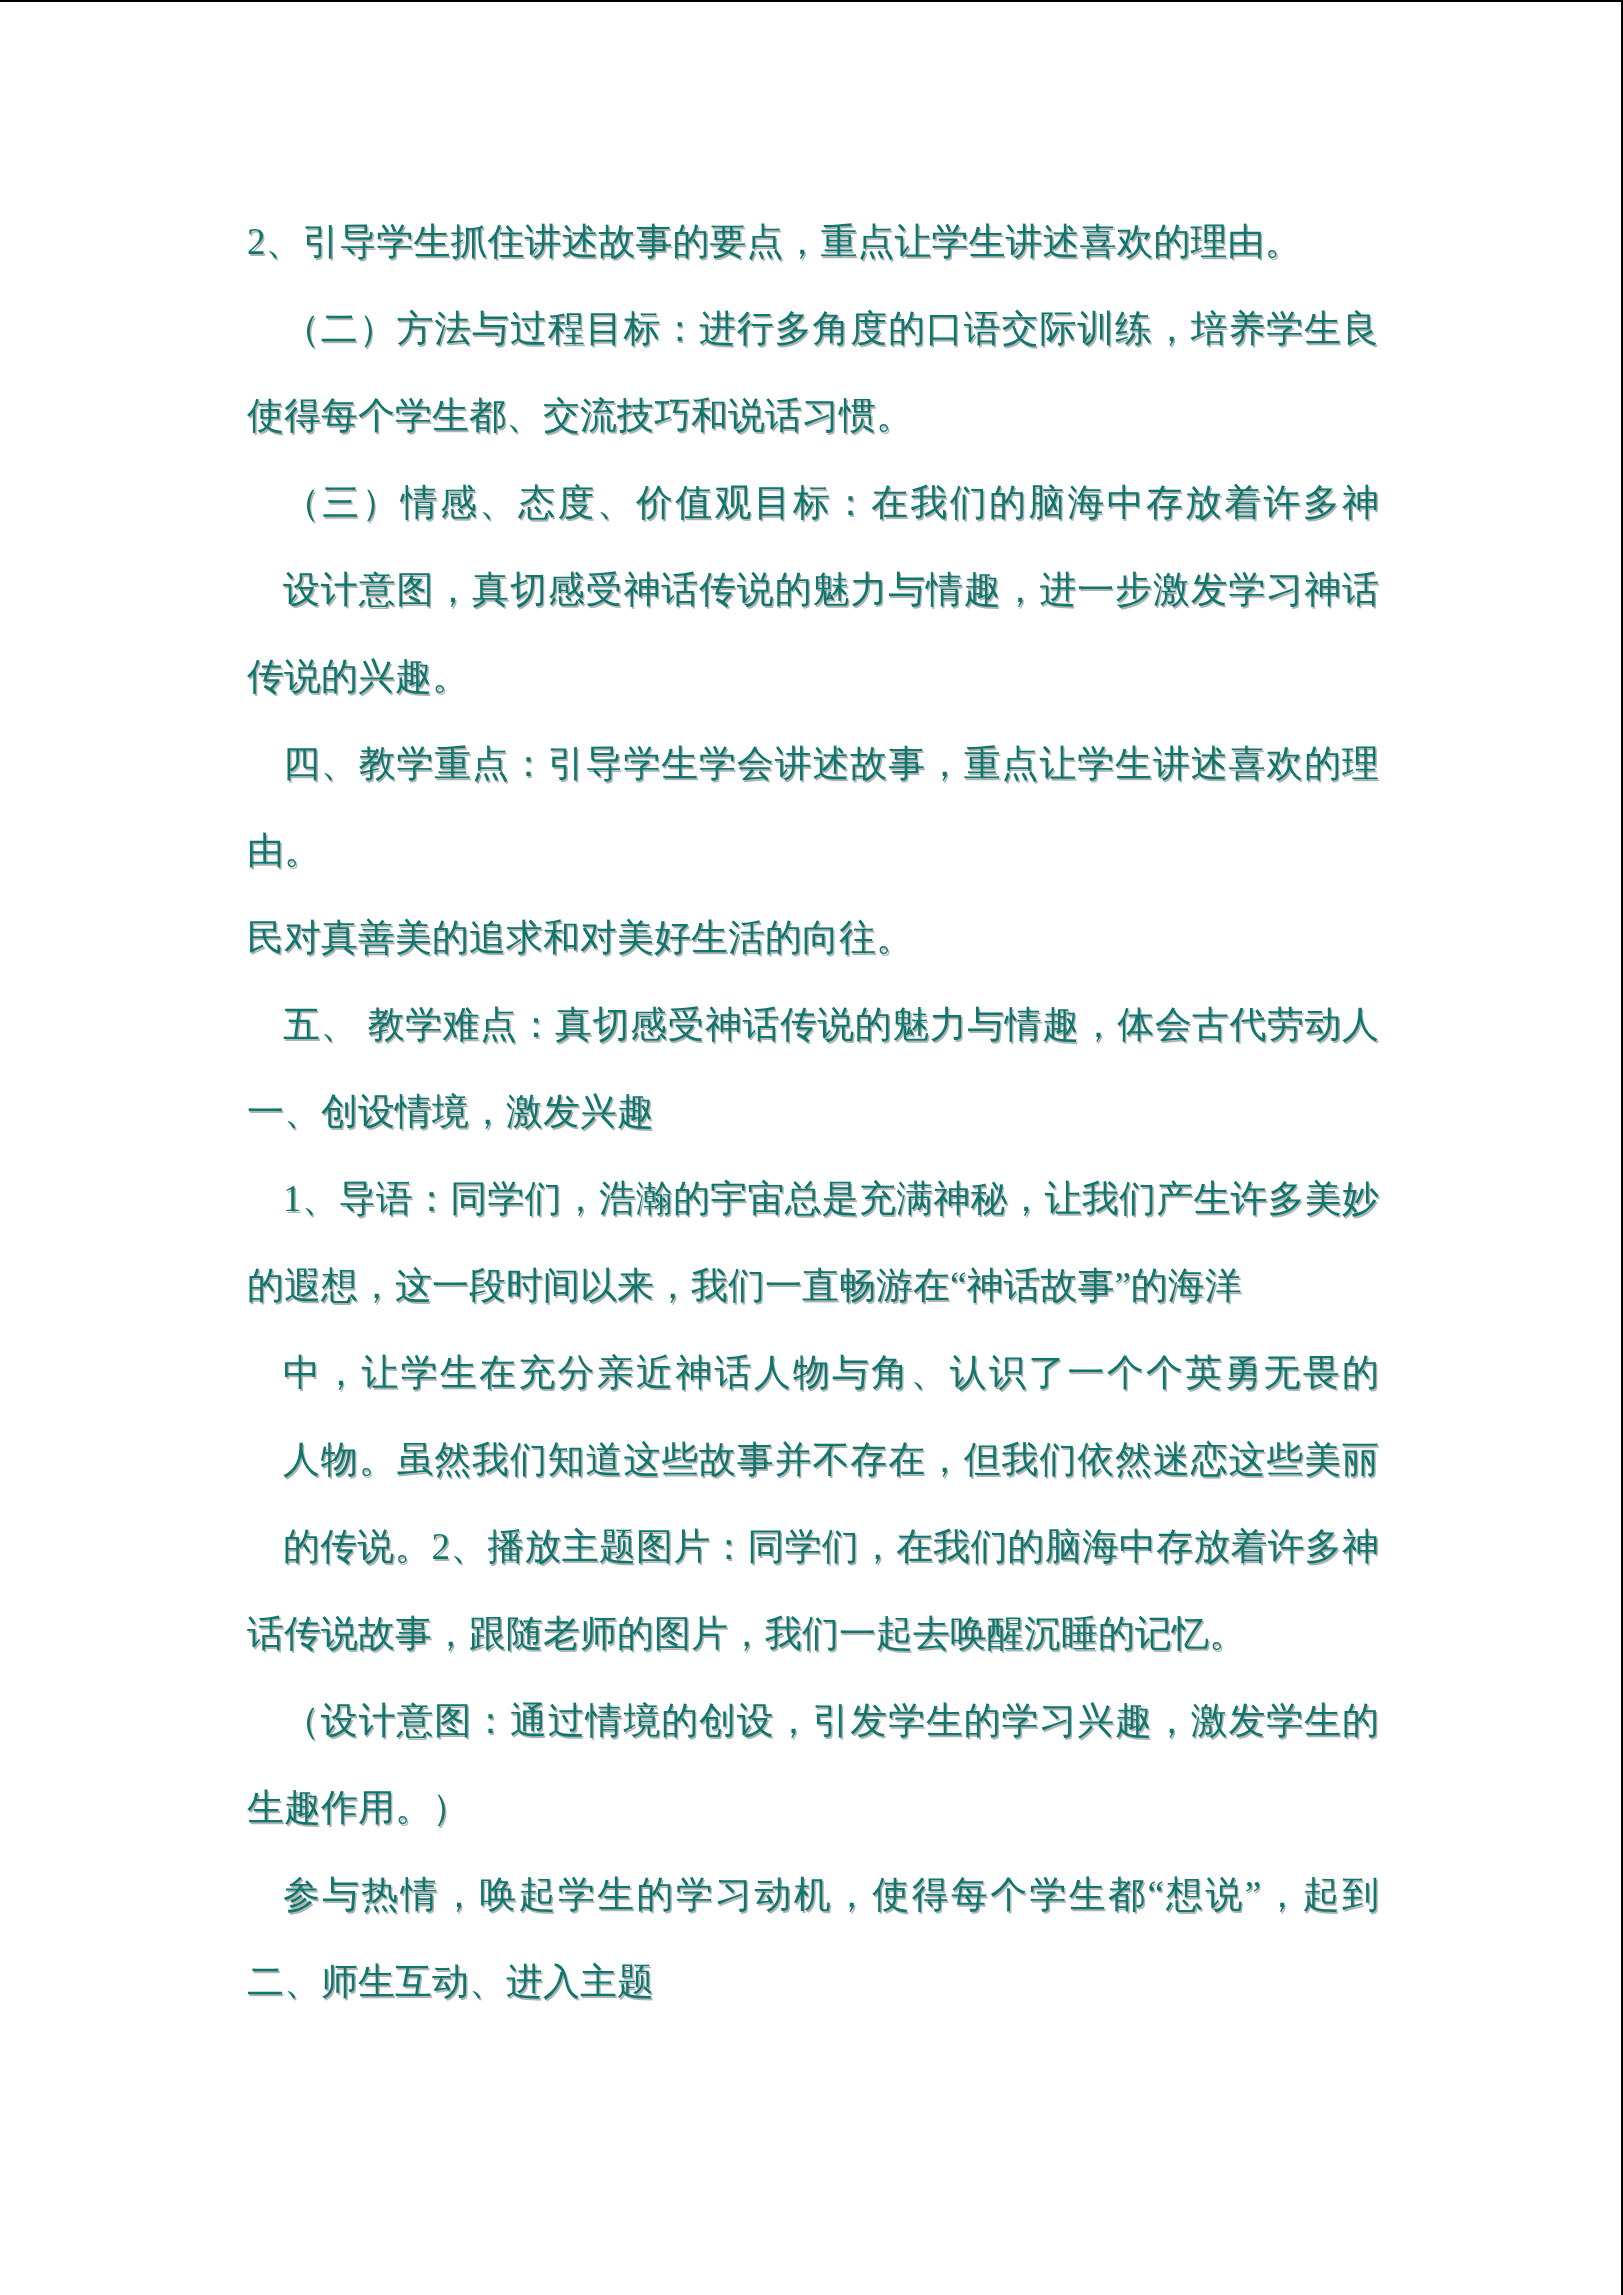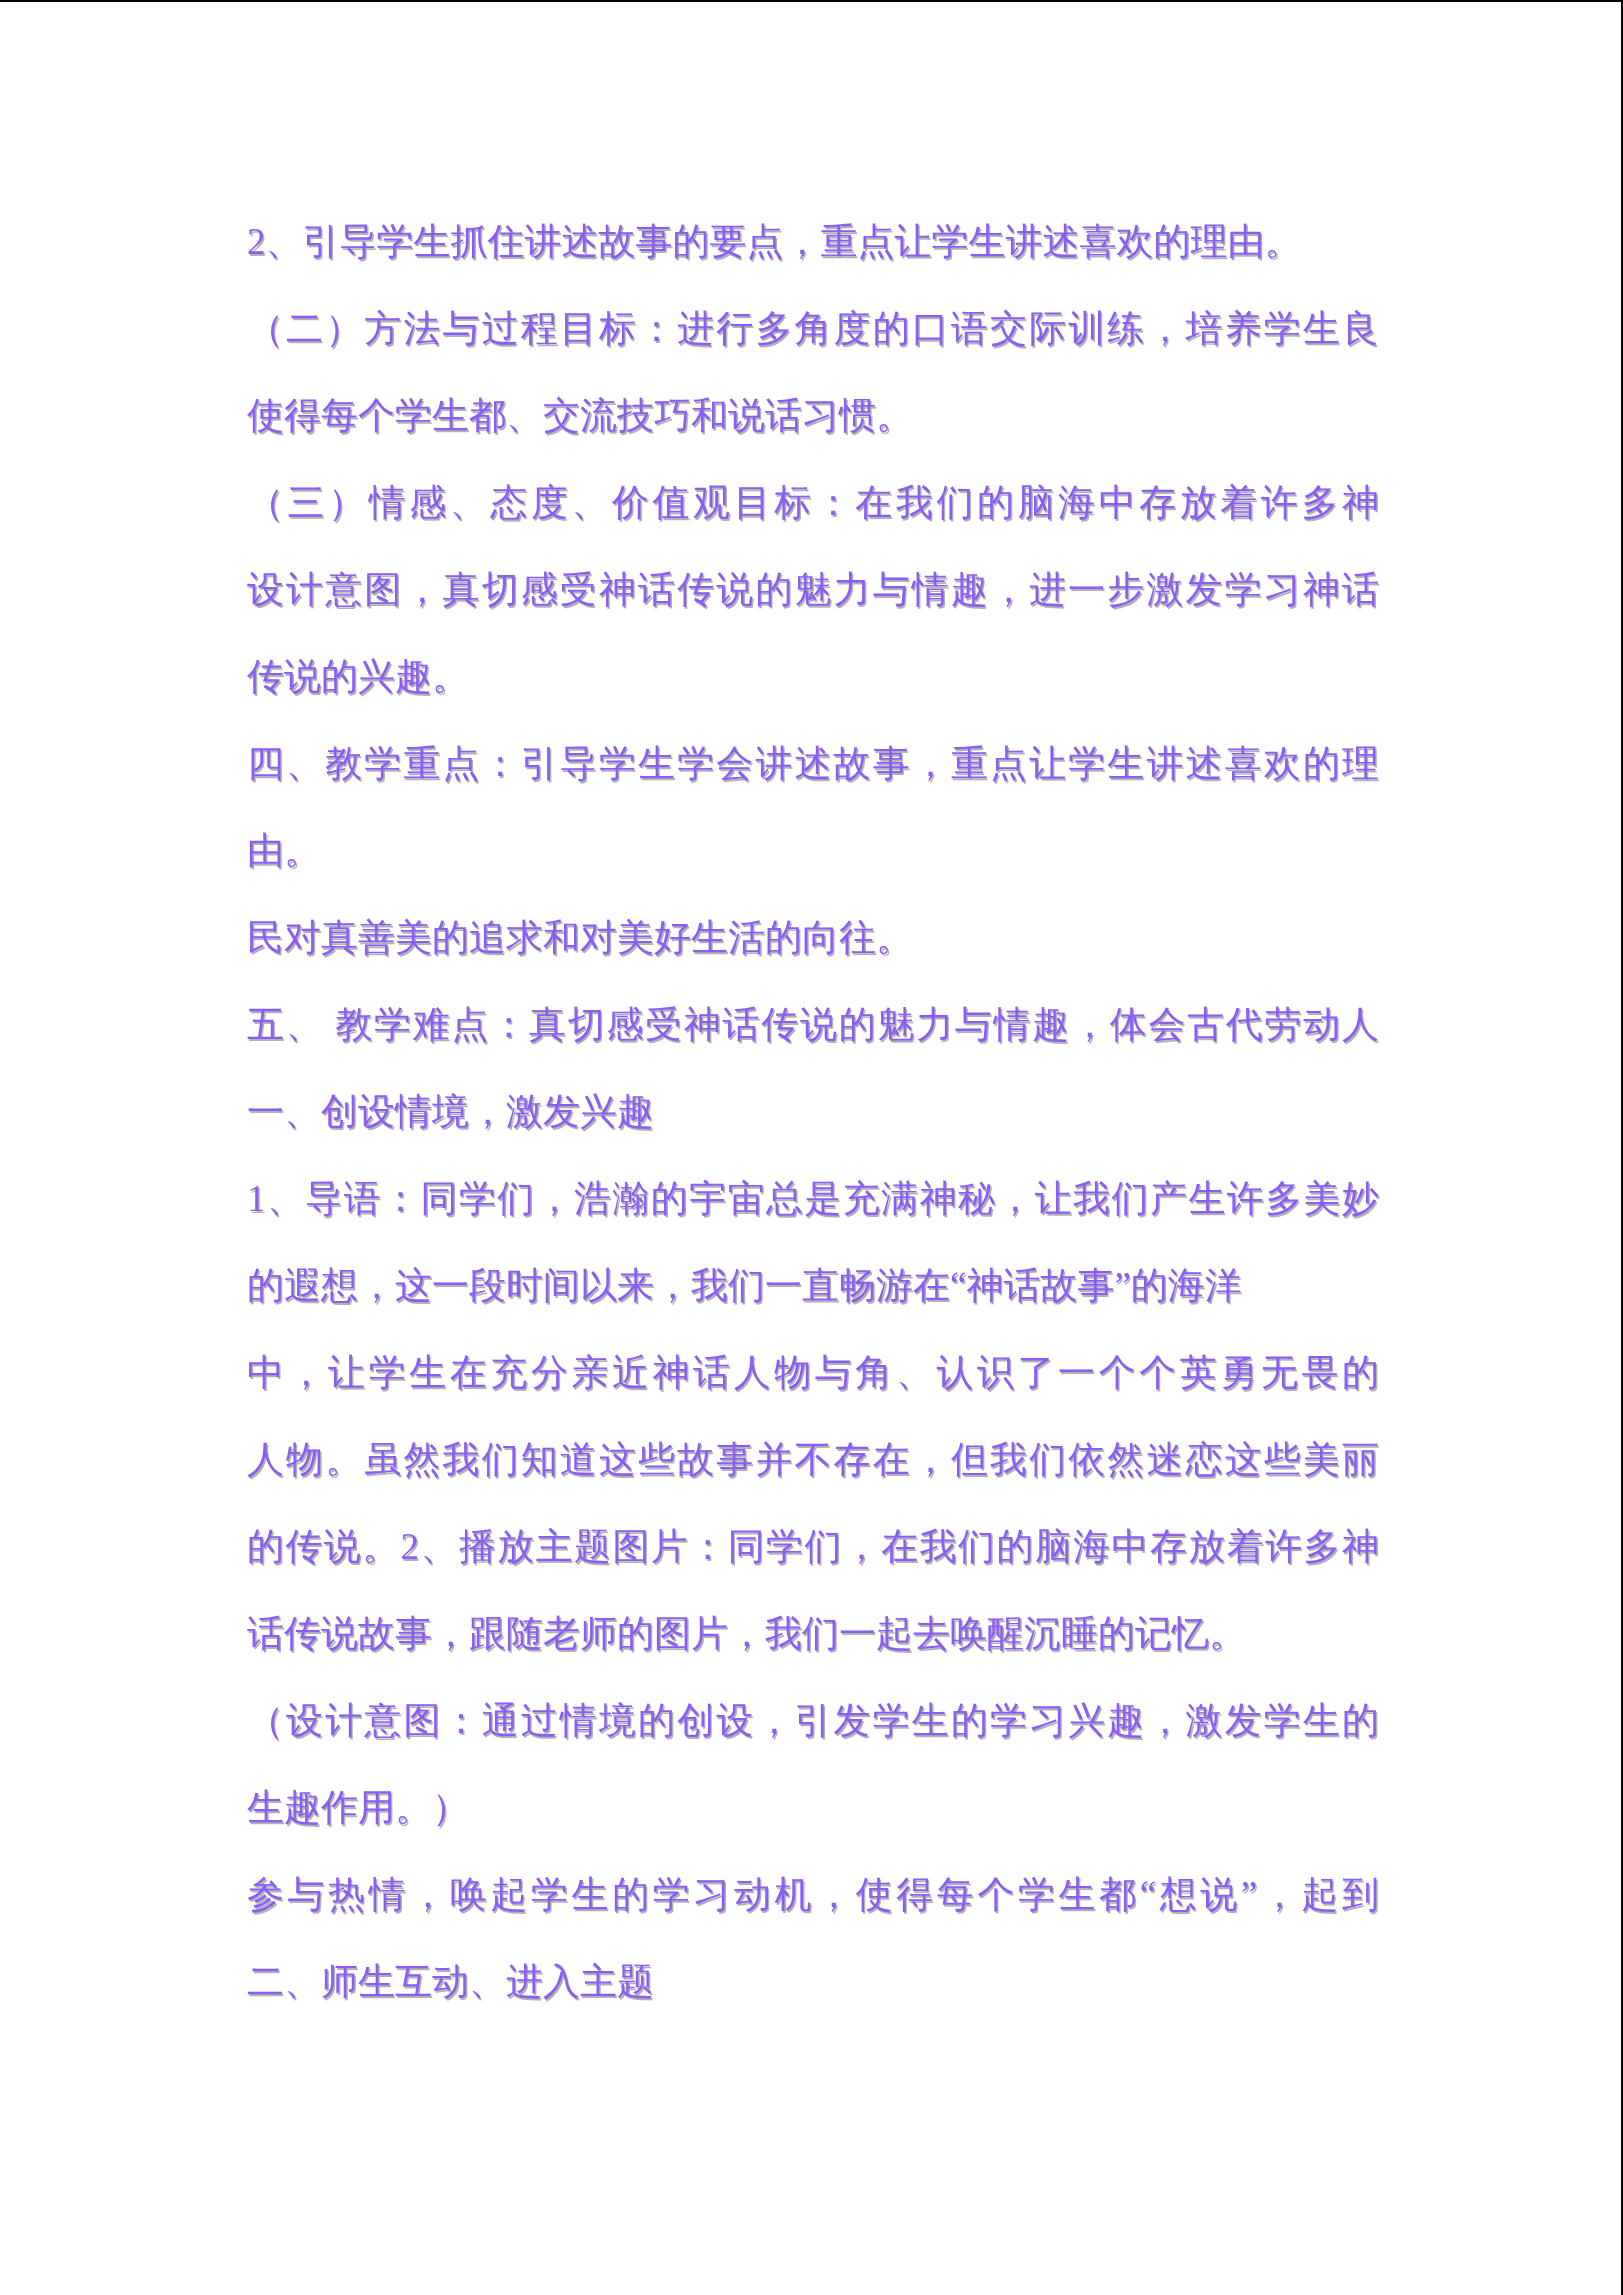--- a/index.html
+++ b/index.html
@@ -18,30 +18,31 @@
     overflow: hidden;
   }
   .content {
     position: absolute;
     left: 247px;
     top: 196px;
     width: 1132px;
     font-family: "Liberation Serif", "DejaVu Serif", serif;
     font-size: 37px;
     line-height: 87px;
-    color: #8b5cf6;
+    color: #0f766e;
     text-shadow: 1.4px 2px 0 rgba(0, 0, 0, 0.30);
   }
   .line {
     height: 87px;
     overflow: visible;
   }
   .line.fill {
     text-align: justify;
     text-align-last: justify;
+    margin-left: 36px;
   }
 </style>
 </head>
 <body>
 
 <div class="page">
   <div class="content">
       <div class="line">2、引导学生抓住讲述故事的要点，重点让学生讲述喜欢的理由。</div>
       <div class="line fill">（二）方法与过程目标：进行多角度的口语交际训练，培养学生良</div>
       <div class="line">使得每个学生都、交流技巧和说话习惯。</div>

